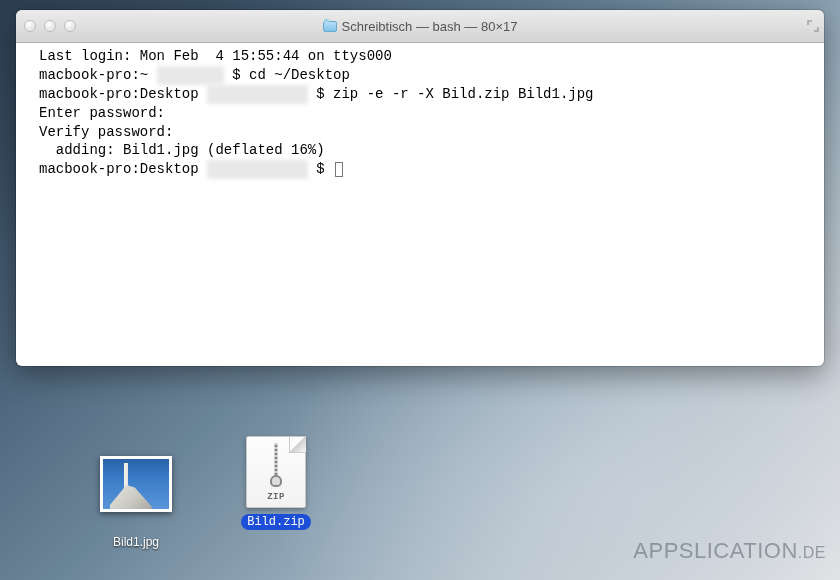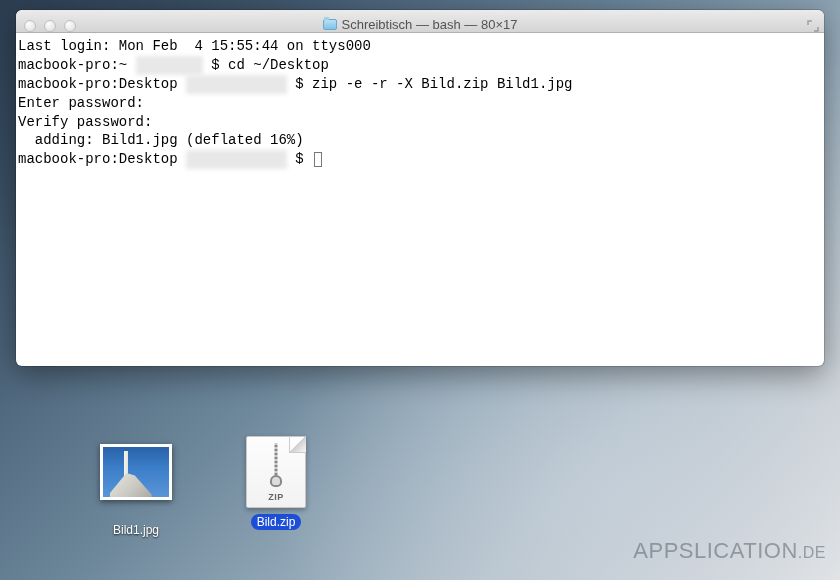--- a/index.html
+++ b/index.html
@@ -20,25 +20,25 @@
     .terminal-window {
       position: absolute;
       top: 10px; left: 16px;
       width: 808px; height: 356px;
       background: #fff;
       border-radius: 6px;
       box-shadow: 0 8px 30px rgba(0,0,0,0.4), 0 0 0 1px rgba(0,0,0,0.15);
       overflow: hidden;
     }
     .titlebar {
-      height: 23px;
+      height: 33px;
       background: linear-gradient(#ebebeb, #d4d4d4);
       border-bottom: 1px solid #b0b0b0;
       display: flex;
-      align-items: flex-end;
+      align-items: center;
       position: relative;
       border-radius: 6px 6px 0 0;
     }
     .traffic-lights {
       display: flex; gap: 8px;
       margin-left: 8px;
       position: absolute; left: 0;
     }
     .light {
       width: 12px; height: 12px;
@@ -69,21 +69,21 @@
       width: 5px; height: 3px;
       background: #9dd2ed;
       border-radius: 1px 1px 0 0;
     }
     .resize-icon {
       position: absolute; right: 5px;
       width: 12px; height: 12px;
       opacity: 0.5;
     }
     .terminal-content {
-      padding: 4px 2px;
+      padding: 4px 23px;
       font-family: Menlo, Monaco, "Courier New", monospace;
       font-size: 14px;
       line-height: 1.35;
       color: #000;
       white-space: pre;
     }
     .redacted {
       display: inline-block;
       background: #e8e8e8;
       filter: blur(2px);
@@ -221,28 +221,28 @@
   </div>
   <div class="terminal-content"><span>Last login: Mon Feb  4 15:55:44 on ttys000</span>
 <span><span>macbook-pro:~ </span><span class="redacted">xxxxxxxx</span> <span>$ cd ~/Desktop</span></span>
 <span><span>macbook-pro:Desktop </span><span class="redacted">xxxxxxxxxxxx</span> <span>$ zip -e -r -X Bild.zip Bild1.jpg</span></span>
 <span>Enter password: </span>
 <span>Verify password: </span>
 <span>  adding: Bild1.jpg (deflated 16%)</span>
 <span><span>macbook-pro:Desktop </span><span class="redacted">xxxxxxxxxxxx</span> <span>$ </span><span class="cursor-block"></span></span></div>
 </div>
 
-<div class="desktop-icon" style="left:86px; top:436px;">
+<div class="desktop-icon" style="left:86px; top:448px;">
   <div class="icon-image">
     <div class="jpg-thumb"></div>
   </div>
   <span class="icon-label">Bild1.jpg</span>
 </div>
 
-<div class="desktop-icon" style="left:226px; top:436px;">
+<div class="desktop-icon" style="left:226px; top:436px;font-family:Liberation Mono, monospace;">
   <div class="icon-image">
     <div class="zip-doc">
       <div class="zipper"></div>
       <div class="zipper-pull"></div>
       <div class="zip-label">ZIP</div>
     </div>
   </div>
   <span class="icon-label selected">Bild.zip</span>
 </div>
 

